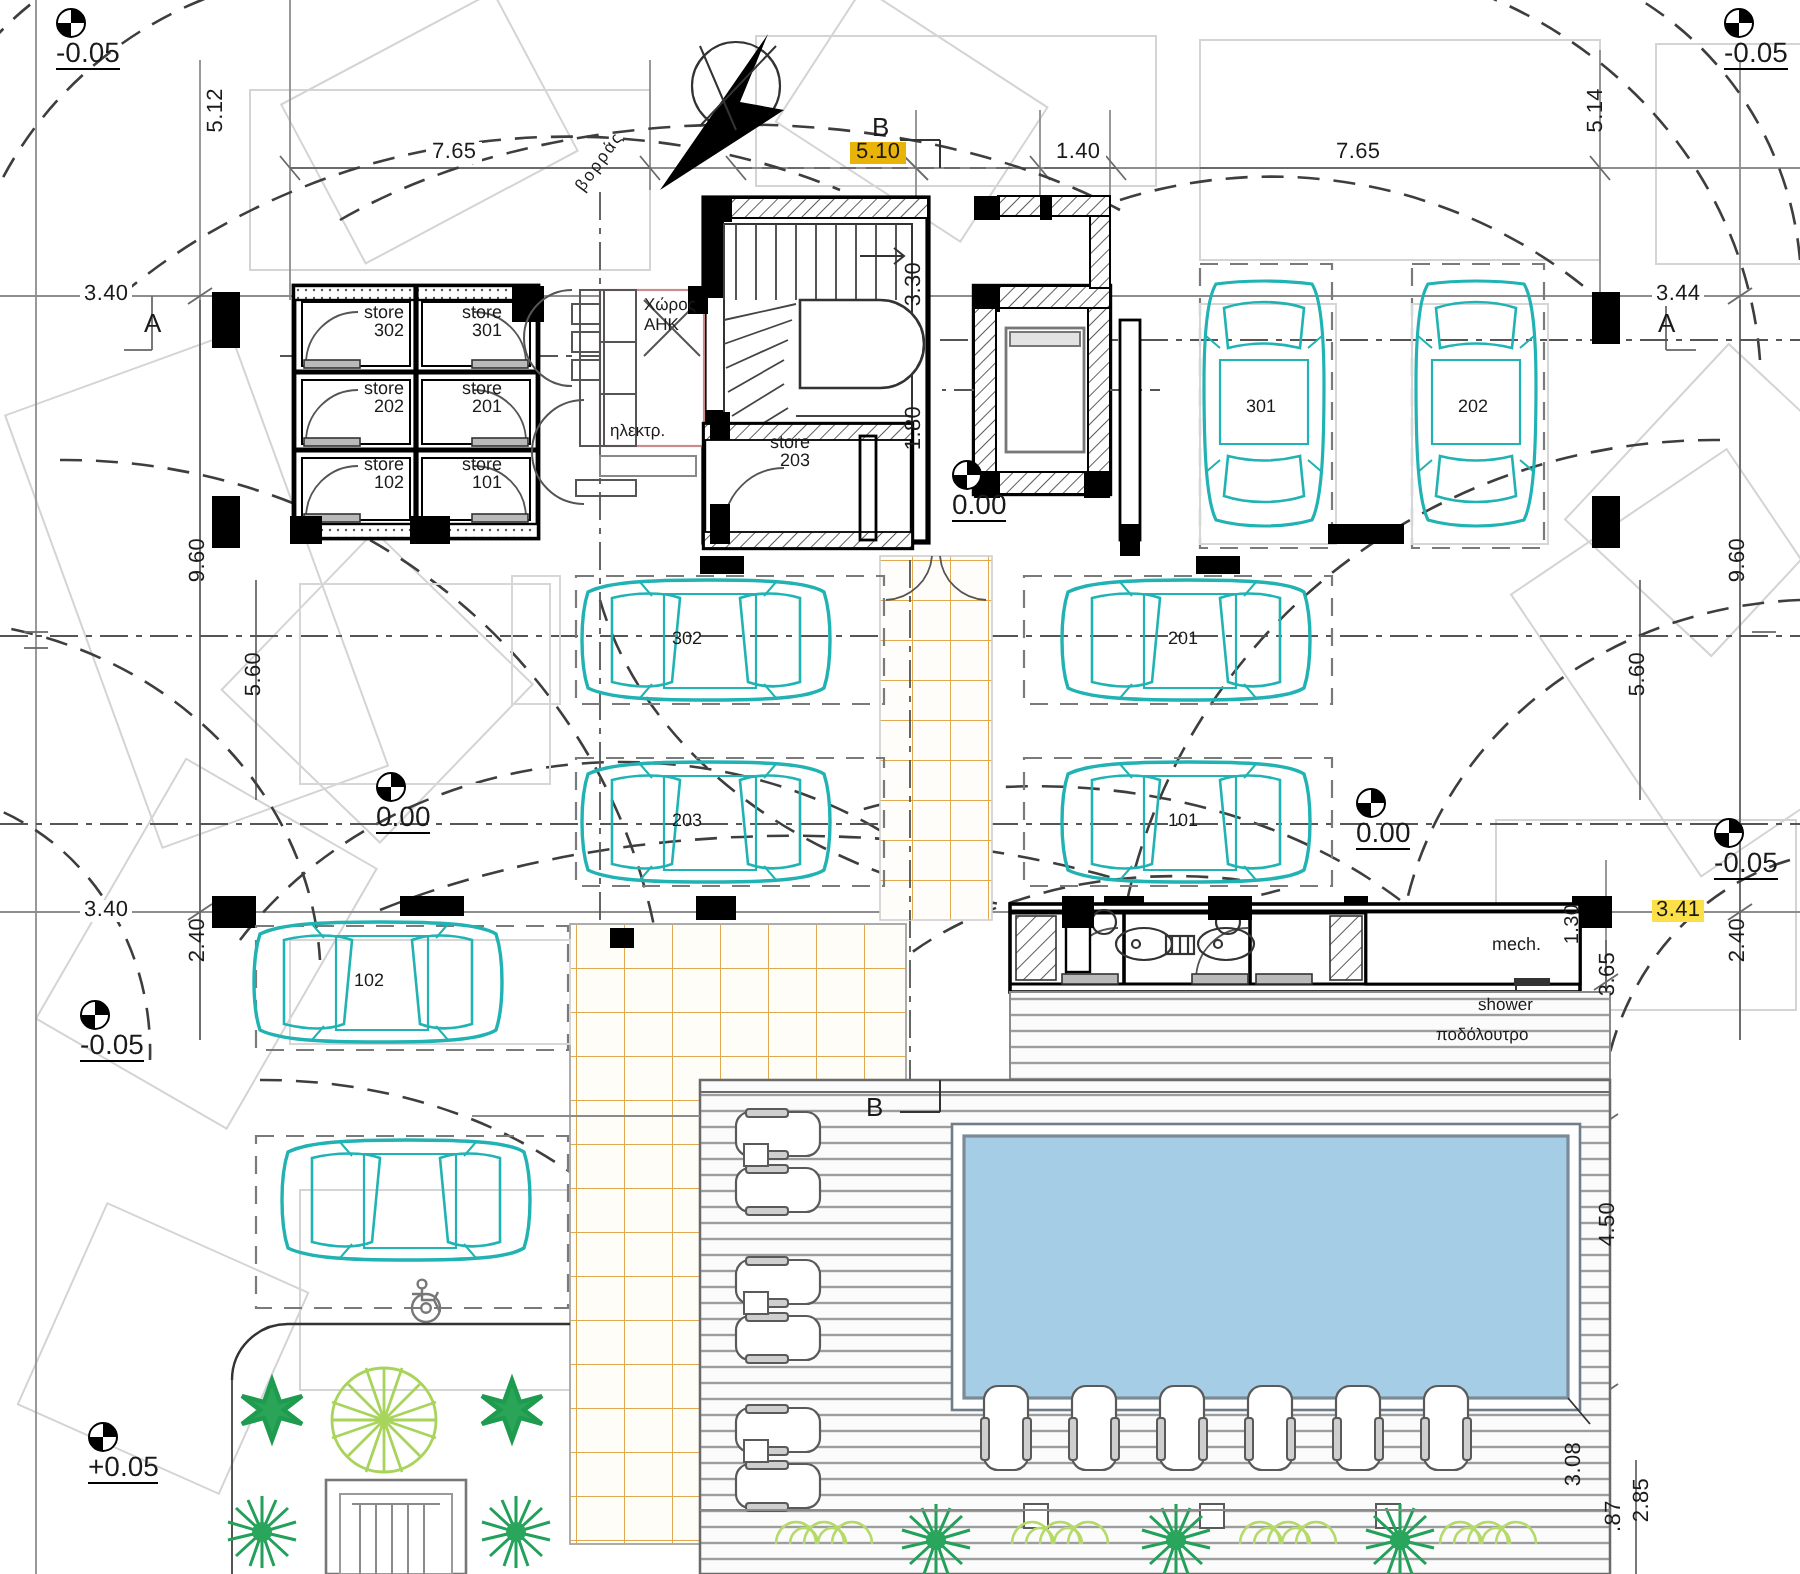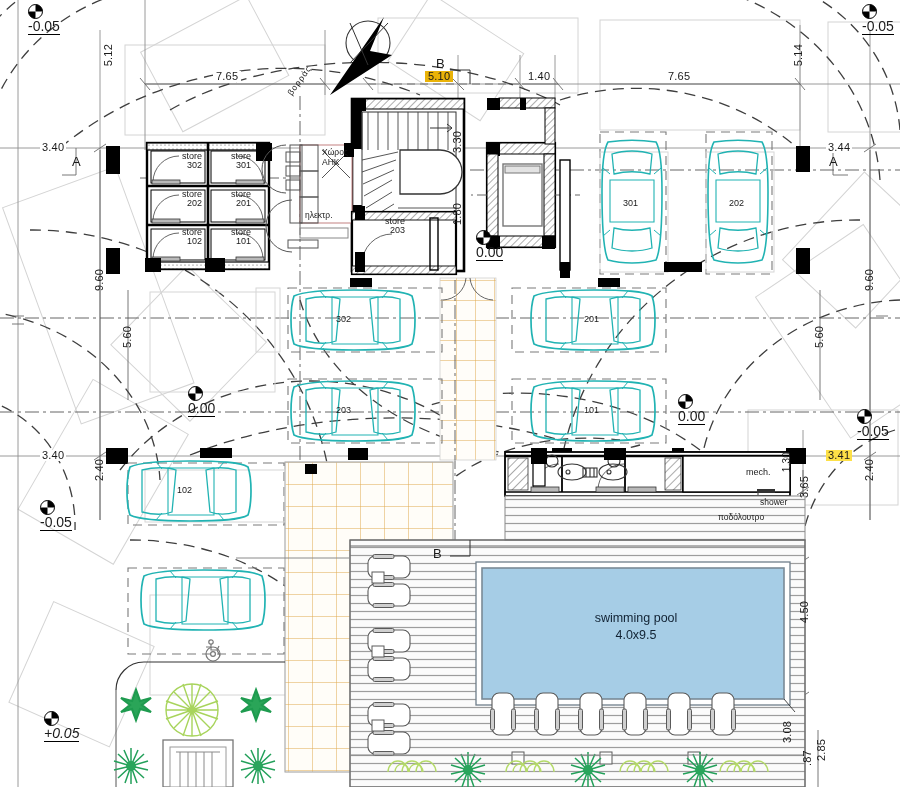--- a/index.html
+++ b/index.html
@@ -661,21 +661,21 @@
     <path d="M7.5 7.5 L7.5 14.5 A7 7 0 0 1 0.5 7.5 Z" fill="#000"></path>
   </svg><span style="border-bottom:1px solid #000">0.00</span>
 </div>
 <div class="lbl lvl" style="left:678px; top:394px;">
   <svg width="15" height="15" viewBox="0 0 15 15" style="vertical-align:-3px">
     <circle cx="7.5" cy="7.5" r="7" fill="#fff" stroke="#000"></circle>
     <path d="M7.5 7.5 L7.5 0.5 A7 7 0 0 1 14.5 7.5 Z" fill="#000"></path>
     <path d="M7.5 7.5 L7.5 14.5 A7 7 0 0 1 0.5 7.5 Z" fill="#000"></path>
   </svg><span style="border-bottom:1px solid #000">0.00</span>
 </div>
-<div class="lbl lvl" style="left:44px; top:711px;font-style:italic;">
+<div class="lbl lvl" style="left:44px; top:711px;">
   <svg width="15" height="15" viewBox="0 0 15 15" style="vertical-align:-3px">
     <circle cx="7.5" cy="7.5" r="7" fill="#fff" stroke="#000"></circle>
     <path d="M7.5 7.5 L7.5 0.5 A7 7 0 0 1 14.5 7.5 Z" fill="#000"></path>
     <path d="M7.5 7.5 L7.5 14.5 A7 7 0 0 1 0.5 7.5 Z" fill="#000"></path>
   </svg><span style="border-bottom:1px solid #000">+0.05</span>
 </div>
 
 <div class="lbl dim" style="left:103px; top:44px; transform:rotate(-90deg) translate(-100%,0); transform-origin:0 0;">5.12</div>
 <div class="lbl dim" style="left:213px; top:71px; background:#fff; padding:0 3px;">7.65</div>
 <div class="lbl dim" style="left:425px; top:71px; background:#eab308; padding:0 3px;">5.10</div>
@@ -729,30 +729,27 @@
 </div>
 
 <div class="lbl greek" style="left:322px; top:148px; text-align:left; line-height:1.15;">
   <span>Χώρος</span><br><span>ΑΗΚ</span>
 </div>
 <div class="lbl greek" style="left:305px; top:211px;">ηλεκτρ.</div>
 <div class="lbl room" style="left:365px; top:217px; width:40px;">
   <span>store</span><br><span>203</span>
 </div>
 <div class="lbl room" style="left:712px; top:468px;padding-left:34px;">mech.</div>
-<div class="lbl greek" style="left:760px; top:498px;">shower</div>
+<div class="lbl greek" style="left:739px; top:498px;">shower</div>
 <div class="lbl greek" style="left:718px; top:513px;">ποδόλουτρο</div>
 
 <div class="lbl carnum" style="left:623px; top:199px;">301</div>
 <div class="lbl carnum" style="left:729px; top:199px;">202</div>
 <div class="lbl carnum" style="left:336px; top:315px;">302</div>
 <div class="lbl carnum" style="left:584px; top:315px;">201</div>
 <div class="lbl carnum" style="left:336px; top:406px;">203</div>
 <div class="lbl carnum" style="left:584px; top:406px;">101</div>
 <div class="lbl carnum" style="left:177px; top:486px;">102</div>
 
-<div class="lbl pooltxt" style="left:556px; top:610px; width:160px; line-height:1.35;">
-  <span>swimming pool</span><br><span>4.0x9.5</span>
-</div>
 
 <div class="lbl greek" style="left:286px; top:92px; transform:rotate(-54deg); transform-origin:0 0; letter-spacing:1px;">βορράς</div>
 
 </div>
 
 </body></html>

